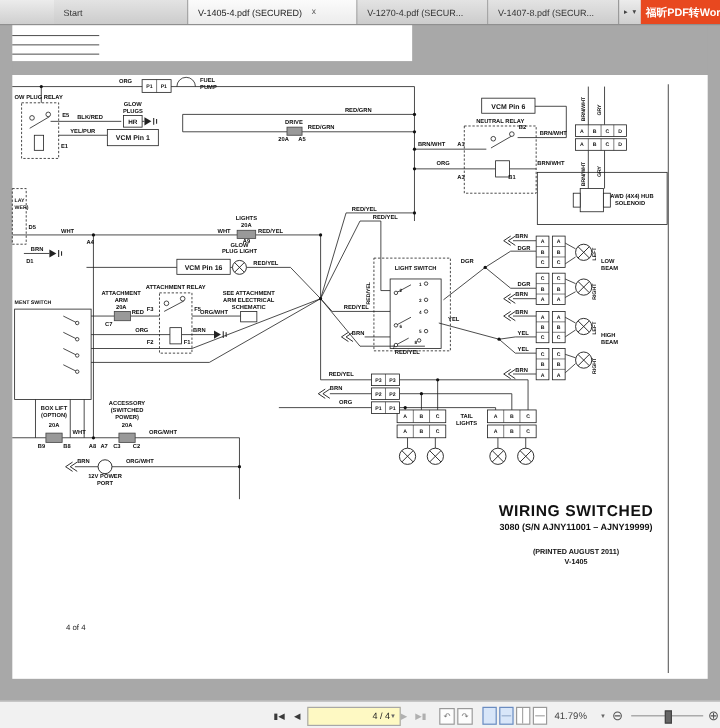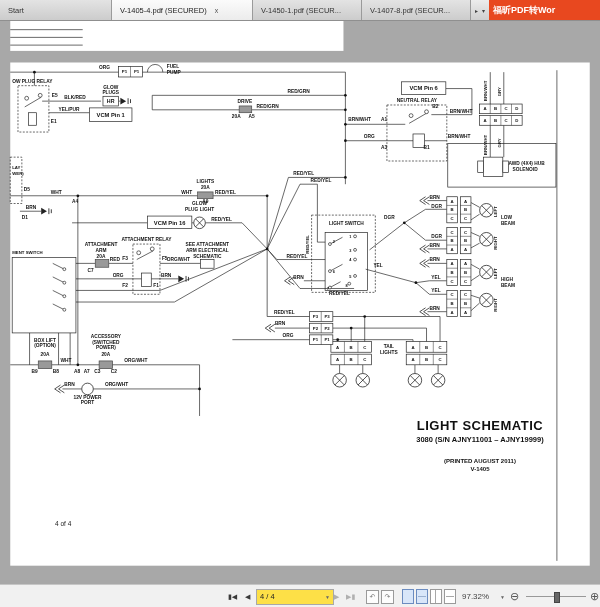--- a/index.html
+++ b/index.html
@@ -2,40 +2,40 @@
 <html><head>
 <meta charset="utf-8">
 <style>
   html,body{margin:0;padding:0;}
   body{width:600px;height:607px;overflow:hidden;font-family:"Liberation Sans",sans-serif;background:#a8a8a8;position:relative;}
   
   .tabbar{position:absolute;left:0;top:0;width:600px;height:20px;background:linear-gradient(#ececec,#cfcfcf);border-bottom:1px solid #8f8f8f;display:flex;align-items:stretch;z-index:5;}
   .tab{position:relative;display:flex;align-items:center;padding:0 8px;font-size:7.5px;color:#333;background:linear-gradient(#e3e3e3,#cccccc);border-right:1px solid #9a9a9a;white-space:nowrap;overflow:hidden;}
   .tab.active{background:linear-gradient(#fbfbfb,#ececec);color:#222;}
   .tab .close{margin-left:6px;font-size:7px;color:#555;padding:0 2px;}
-  .tab-start{width:95px;}
+  .tab-start{width:95px;margin-left:45px;}
   .tab-1{width:124px;}
   .tab-2,.tab-3,.tab-4{width:92px;}
   .tab-arrows{display:flex;align-items:center;gap:4px;padding:0 4px;font-size:6px;color:#444;}
   .promo{flex:1;background:#e8481f;color:#fff;font-weight:bold;font-size:9px;display:flex;align-items:center;padding-left:4px;overflow:hidden;white-space:nowrap;}
   
   .page-wrap{position:absolute;left:0;top:20px;width:600px;height:565px;}
   svg{display:block;}
   .titleblock{position:absolute;left:370px;top:0;width:220px;text-align:center;color:#111;pointer-events:none;}
   .tb-title{font-size:13px;font-weight:bold;letter-spacing:.5px;position:absolute;top:398px;width:220px;}
   .tb-sub{font-size:7.5px;font-weight:bold;position:absolute;top:415px;width:220px;}
   .tb-printed{font-size:6px;font-weight:bold;position:absolute;top:438px;width:220px;}
   .tb-doc{font-size:6px;font-weight:bold;position:absolute;top:446px;width:220px;}
   .footer-note{position:absolute;left:55px;top:500px;font-size:6.5px;color:#222;}
   
   .statusbar{position:absolute;left:0;top:584px;width:600px;height:23px;background:#f1f1f1;border-top:1px solid #c6c6c6;z-index:5;}
   .sb{position:absolute;top:0;height:23px;display:flex;align-items:center;font-size:8px;color:#444;}
   .navgl{font-size:7px;color:#3a3a3a;}
   .navgl.dis{color:#b0b0b0;}
-  .pagebox{border:1px solid #a8a8a8;background:#fde047;width:70px;height:14px;display:flex;align-items:center;justify-content:space-between;padding:0 3px;font-size:7.5px;color:#222;}
+  .pagebox{border:1px solid #a8a8a8;background:#fef9c3;width:70px;height:14px;display:flex;align-items:center;justify-content:flex-end;padding:0 3px;font-size:7.5px;color:#222;}
   .caret{font-size:5px;color:#666;}
   .viewico{width:11px;height:12px;border:1px solid #9a9a9a;background:#fdfdfd;display:flex;align-items:center;justify-content:center;font-size:7px;color:#777;}
   .layico{width:10px;height:13px;border:1px solid #8f9bb0;background:#fff;position:relative;}
   .layico.sel{background:#d8e6f9;border-color:#6b8cc0;}
   .layico.gray{border-color:#9a9a9a;}
   .layico .bar{position:absolute;left:1px;right:1px;height:1px;background:#9ab0cf;}
   .layico.gray .bar{background:#a8a8a8;}
   .zoomsym{font-size:11px;color:#555;}
   .slider{position:relative;width:60px;height:1px;background:#999;}
   .thumb{position:absolute;left:28px;top:-4px;width:4px;height:9px;background:#666;border:1px solid #444;}
@@ -45,21 +45,21 @@
 
 <div class="tabbar">
   <div class="tab tab-start">
       <span>Start</span>
     </div>
   <div class="tab tab-1 active">
       <span>V-1405-4.pdf (SECURED)</span>
       <span class="close">x</span>
     </div>
   <div class="tab tab-2">
-      <span>V-1450-1.pdf (SECUR...</span>
+      <span>V-1270-4.pdf (SECUR...</span>
     </div>
   <div class="tab tab-3">
       <span>V-1407-8.pdf (SECUR...</span>
     </div>
   <div class="tab-arrows">
     <span>▸</span>
     <span>▾</span>
   </div>
   <div class="promo">福昕PDF转Wor</div>
 </div>
@@ -436,21 +436,21 @@
         <circle cx="266" cy="257" r="1.4" fill="#111"></circle>
         <circle cx="408" cy="230" r="1.4" fill="#111"></circle>
         <circle cx="420" cy="292" r="1.4" fill="#111"></circle>
         <circle cx="367" cy="327" r="1.4" fill="#111"></circle>
         <circle cx="353" cy="339" r="1.4" fill="#111"></circle>
         <circle cx="339" cy="351" r="1.4" fill="#111"></circle>
       </g>
   </svg>
 
   <div class="titleblock">
-    <div class="tb-title">LIGHT SCHEMATIC</div>
+    <div class="tb-title">WIRING SWITCHED</div>
     <div class="tb-sub">3080 (S/N AJNY11001 – AJNY19999)</div>
     <div class="tb-printed">(PRINTED AUGUST 2011)</div>
     <div class="tb-doc">V-1405</div>
   </div>
   <div class="footer-note">4 of 4</div>
 </div>
 
 <div class="statusbar">
   <div class="sb" style="left:228px;">
       <span class="navgl">▮◀</span>
@@ -488,21 +488,21 @@
       <div class="layico gray">
         <span class="bar" style="top:0;bottom:0;left:4px;width:1px;height:13px;"></span>
       </div>
     </div>
   <div class="sb" style="left:444px;">
       <div class="layico gray">
         <span class="bar" style="top:6px"></span>
       </div>
     </div>
   <div class="sb" style="left:462px;">
-      <span>97.32%</span>
+      <span>41.79%</span>
     </div>
   <div class="sb" style="left:500px;">
       <span class="caret">▼</span>
     </div>
   <div class="sb" style="left:510px;">
       <span class="zoomsym">⊖</span>
     </div>
   <div class="sb" style="left:526px;">
       <div class="slider">
         <div class="thumb"></div>

